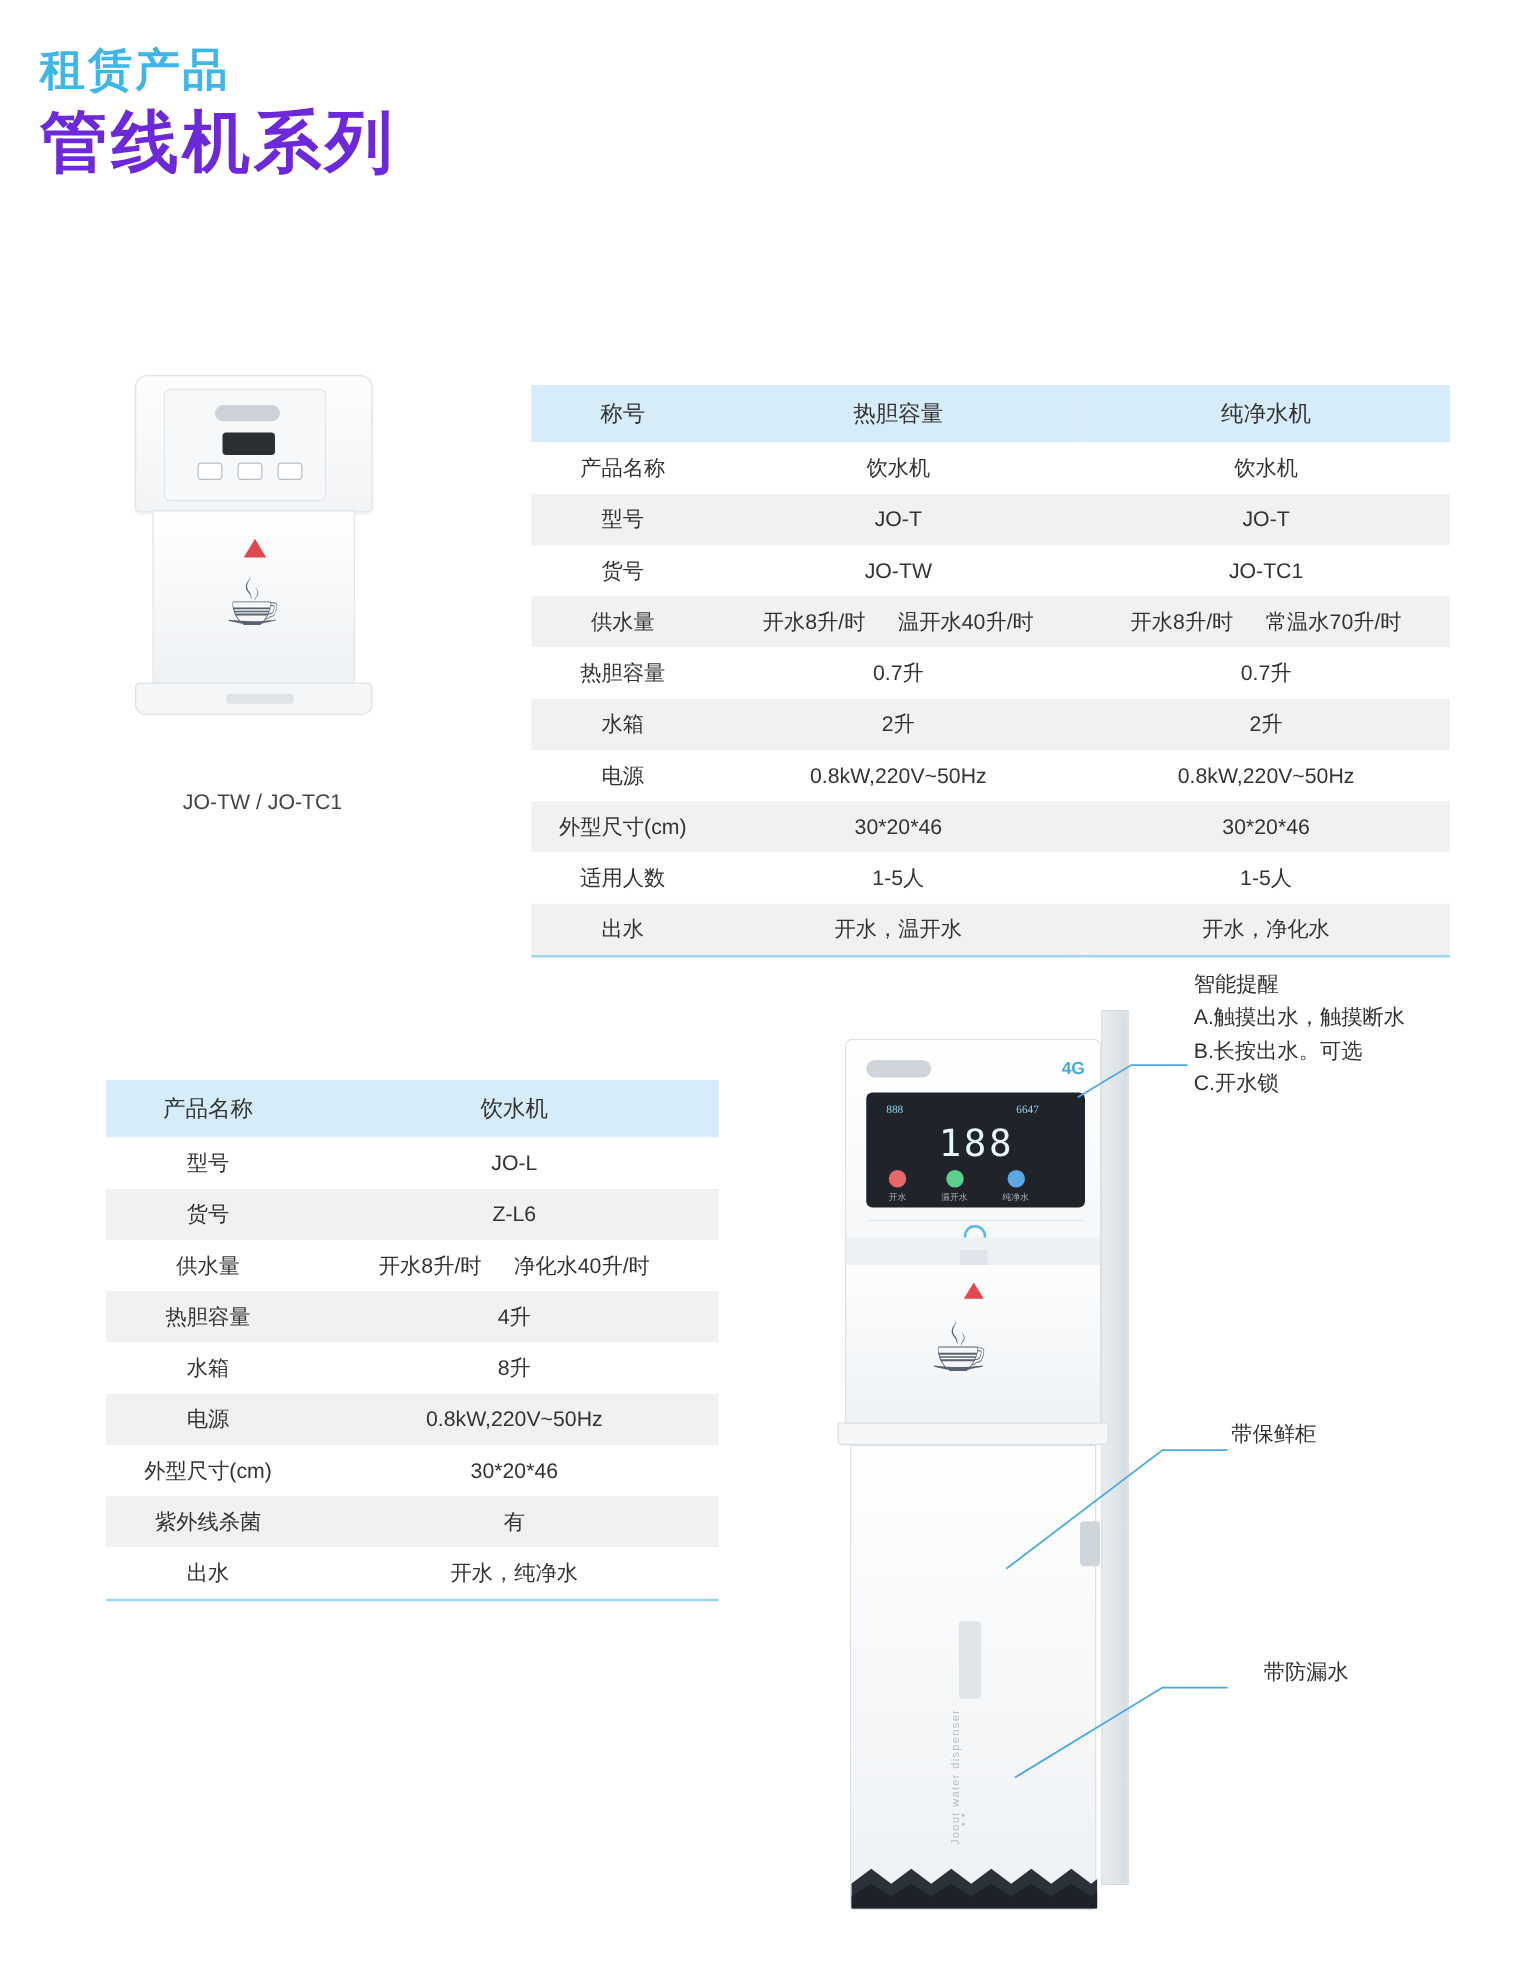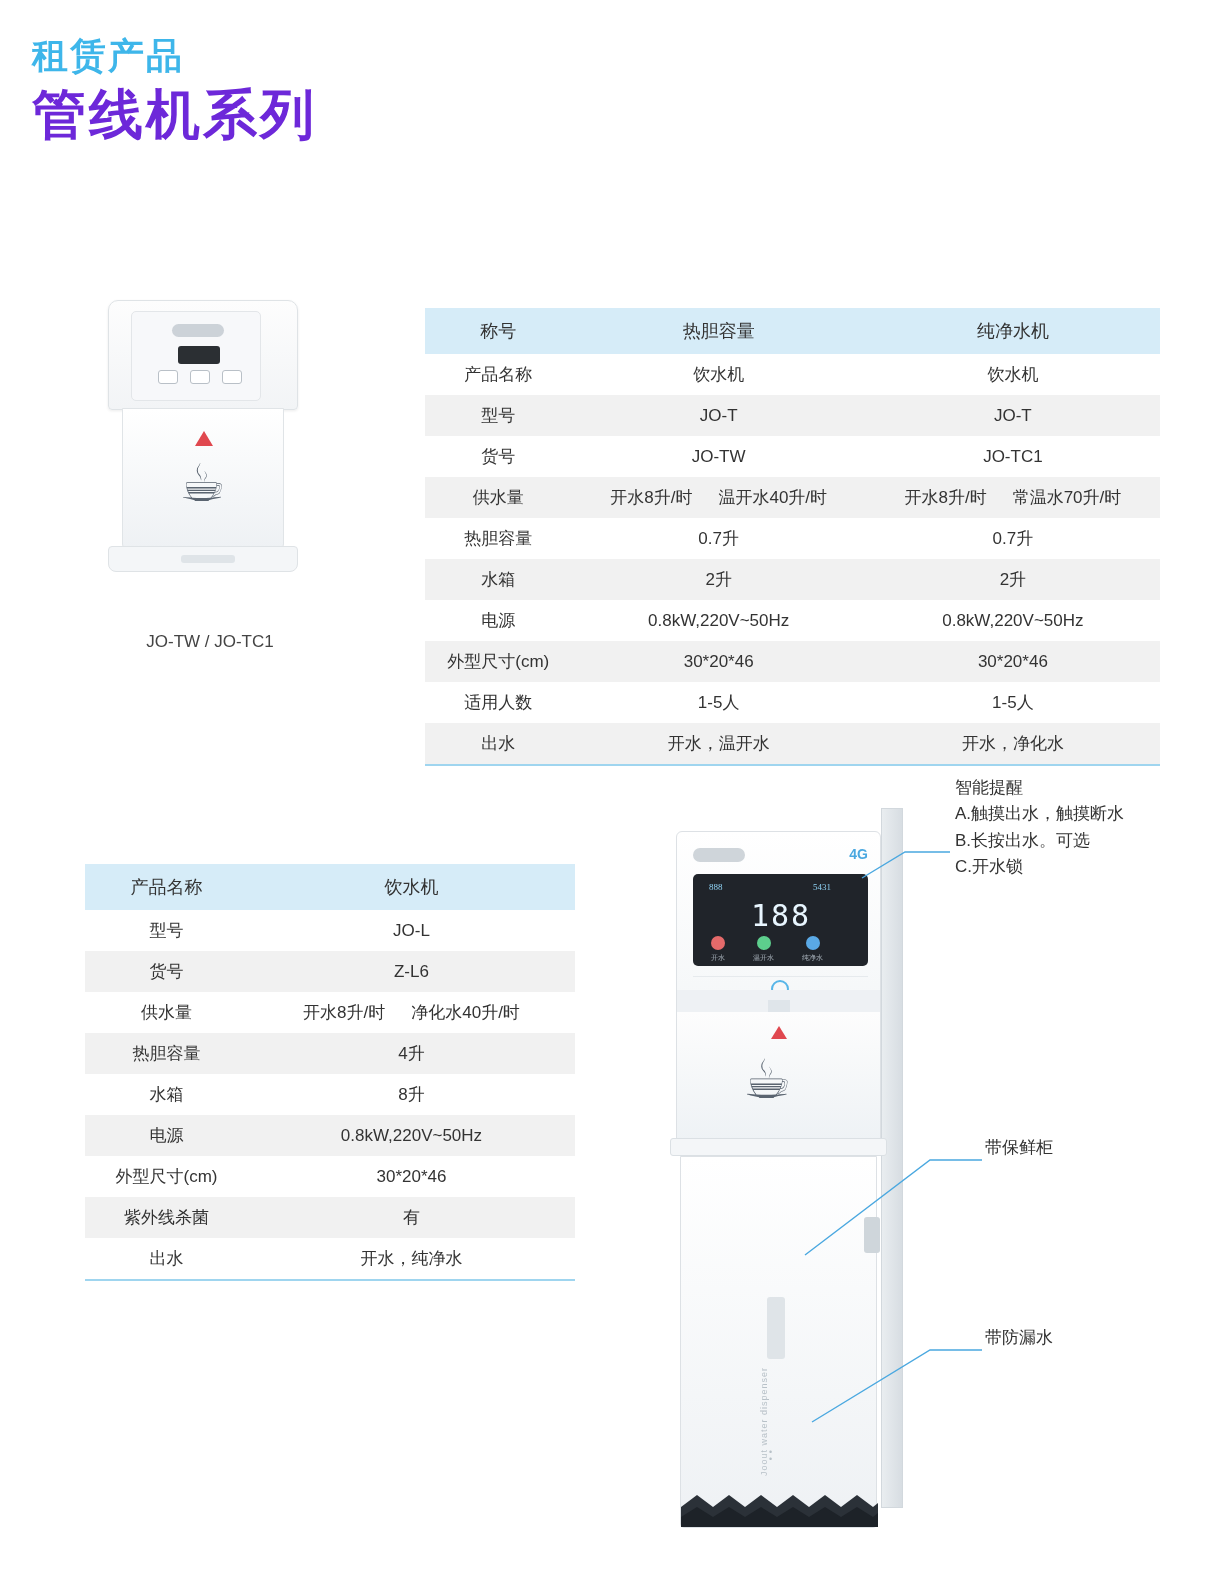--- a/index.html
+++ b/index.html
@@ -247,21 +247,21 @@
   }
   .p2-cap {
     position: absolute; left: 470px; top: 1500px; width: 330px;
     text-align: center; font-size: 19px; color: #333;
   }
 
   
   .callout { position: absolute; font-size: 17px; color: #333; line-height: 1.55; }
   .co1 { left: 955px; top: 775px; width: 265px; }
   .co2 { left: 985px; top: 1135px; }
-  .co3 { left: 985px; top: 1325px; text-align: right; }
+  .co3 { left: 1011px; top: 1325px; text-align: right; }
   .leader { position: absolute; stroke: #4aa8e0; stroke-width: 1.4px; fill: none; }
 </style>
 </head>
 <body>
 
 <div id="page">
 
   <div class="hdr">
     <div class="hdr-sub">租赁产品</div>
     <div class="hdr-main">管线机系列</div>
@@ -416,21 +416,21 @@
   </div>
 
   <div class="prod2">
     <div class="d2">
       <div class="d2-side"></div>
       <div class="d2-head">
         <div class="d2-logo"></div>
         <div class="d2-4g">4G</div>
         <div class="d2-screen">
           <div class="d2-mini a">888</div>
-          <div class="d2-mini b">5431</div>
+          <div class="d2-mini b">6647</div>
           <div class="d2-seg">188</div>
           <div class="d2-keys">
             <div class="d2-key">
               <div class="dot"></div>
               <div class="lbl">开水</div>
             </div>
             <div class="d2-key g">
               <div class="dot"></div>
               <div class="lbl">温开水</div>
             </div>

